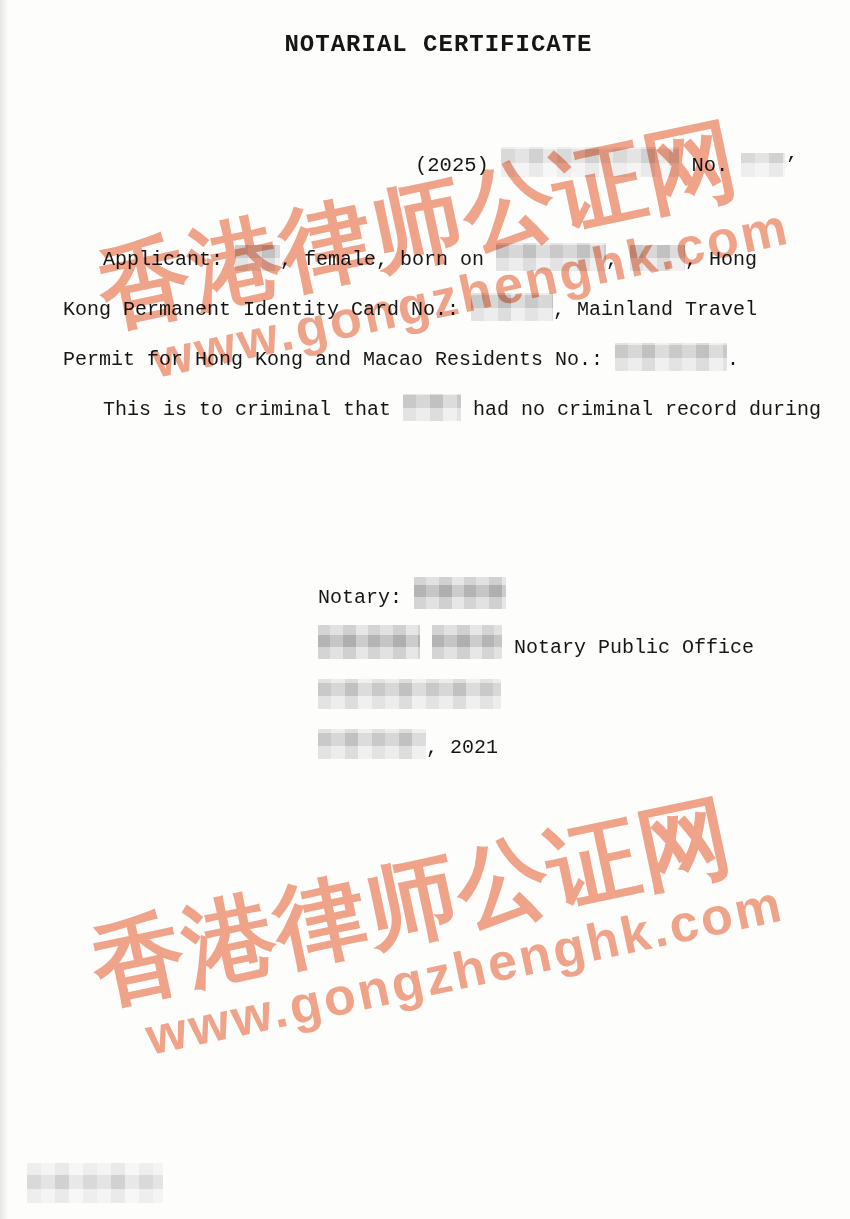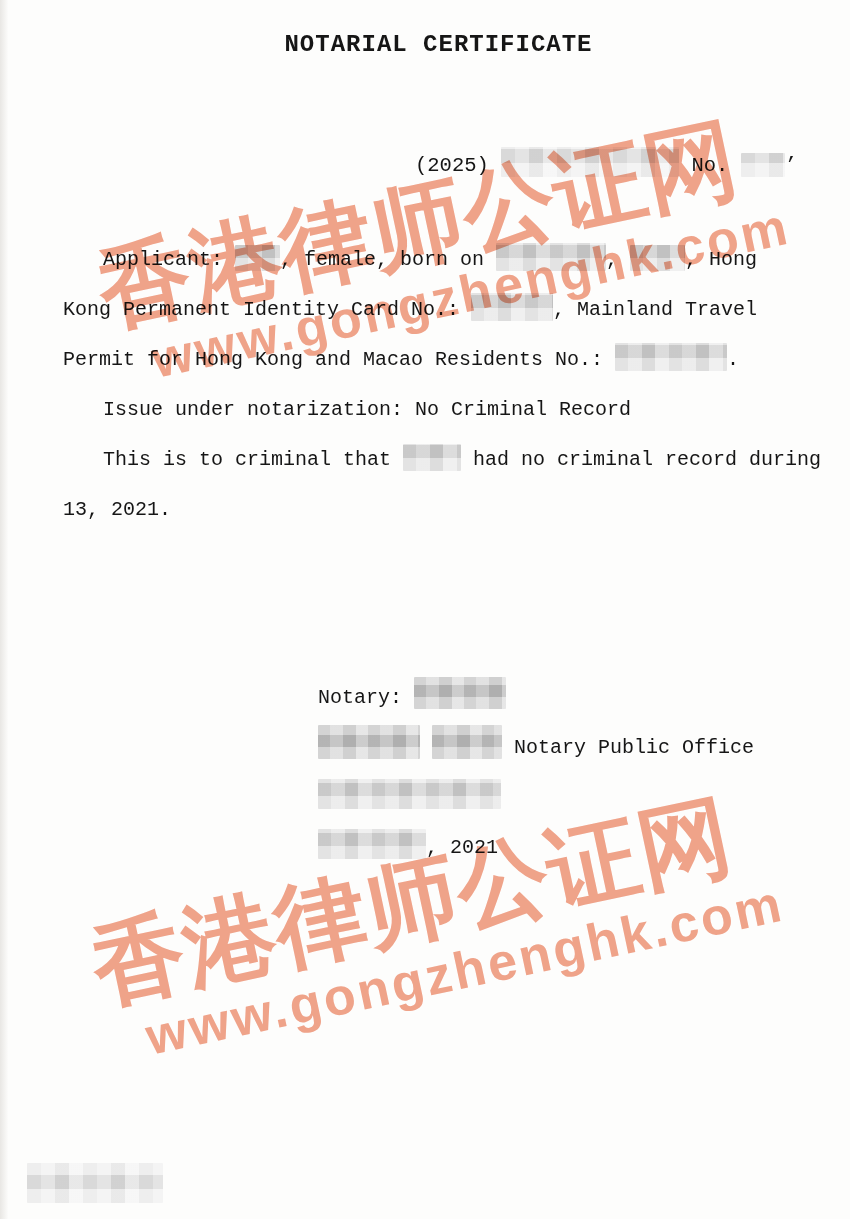--- a/index.html
+++ b/index.html
@@ -112,23 +112,21 @@
 
   <div class="content">
     <div class="title">NOTARIAL CERTIFICATE</div>
 
     <div class="ref-line"><span>(2025) </span><span class="px light" style="width: 178px; height: 30px;"></span><span> No. </span><span class="px light" style="width: 44px; height: 24px;"></span><span>’</span></div>
 
     <div class="body-lines">
         <div class="bline indent"><span>Applicant: </span><span class="px mid" style="width: 45px; height: 26px;"></span><span>, female, born on </span><span class="px mid" style="width: 110px; height: 28px;"></span><span>, </span><span class="px mid" style="width: 55px; height: 26px;"></span><span>, Hong</span></div>
         <div class="bline"><span>Kong Permanent Identity Card No.: </span><span class="px mid" style="width: 82px; height: 28px;"></span><span>, Mainland Travel</span></div>
         <div class="bline"><span>Permit for Hong Kong and Macao Residents No.: </span><span class="px mid" style="width: 112px; height: 28px;"></span><span>.</span></div>
-        <div class="bline indent"><span>Issue under notarization: No Criminal Record</span></div>
         <div class="bline indent"><span>This is to criminal that </span><span class="px mid" style="width: 58px; height: 27px;"></span><span> had no criminal record during</span></div>
-        <div class="bline"><span>13, 2021.</span></div>
       </div>
 
     <div class="notary-block">
         <div class="bline"><span>Notary: </span><span class="px dark" style="width: 92px; height: 32px;"></span></div>
         <div class="bline"><span class="px dark" style="width: 102px; height: 34px;"></span><span> </span><span class="px dark" style="width: 70px; height: 34px;"></span><span> Notary Public Office</span></div>
         <div class="bline"><span class="px mid" style="width: 183px; height: 30px;"></span></div>
         <div class="bline"><span class="px mid" style="width: 108px; height: 30px;"></span><span>, 2021</span></div>
       </div>
   </div>
 

